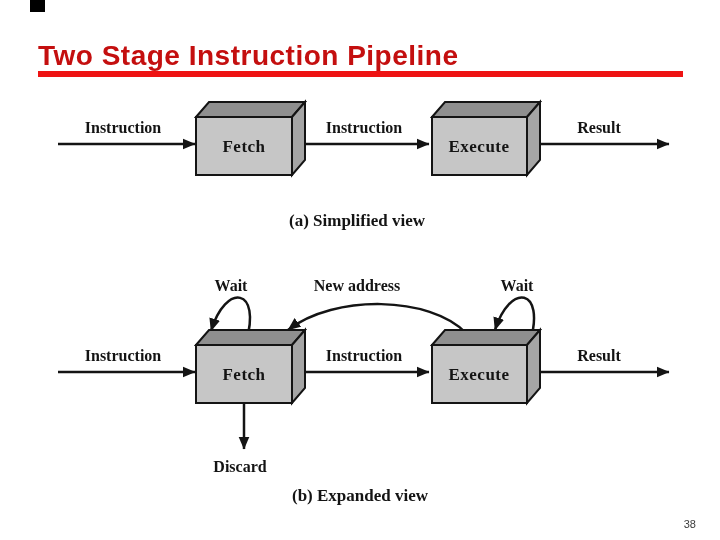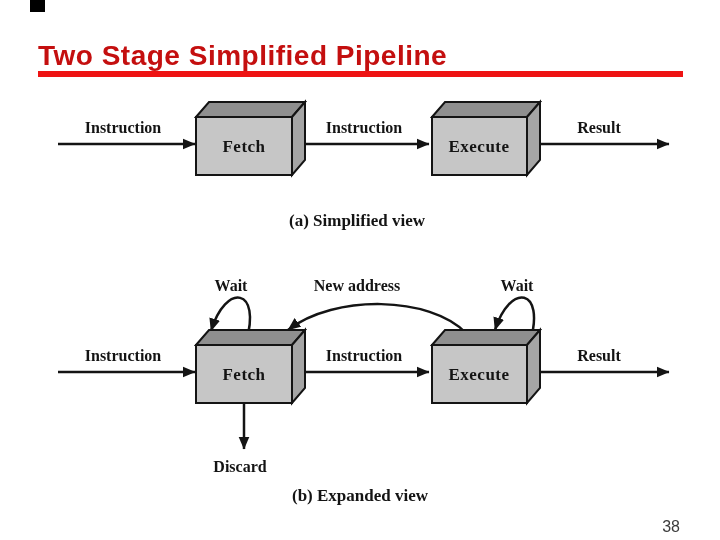--- a/index.html
+++ b/index.html
@@ -11,28 +11,28 @@
   .title-rule{position:absolute;left:38px;top:71px;width:645px;height:6px;background:#ee1313;}
   svg.diagram{position:absolute;left:0;top:0;width:720px;height:540px;}
   .face{stroke:#141414;stroke-width:2;}
   .arrow{stroke:#141414;stroke-width:2.5;fill:none;}
   .lbl{font-family:"Liberation Serif",serif;font-weight:bold;font-size:16px;fill:#141414;
        text-anchor:middle;}
   .boxlbl{font-family:"Liberation Serif",serif;font-weight:bold;font-size:17px;fill:#141414;
        text-anchor:middle;letter-spacing:0.5px;}
   .cap{font-family:"Liberation Serif",serif;font-weight:bold;font-size:17px;fill:#141414;
        text-anchor:middle;}
-  .page-number{position:absolute;right:40px;top:518px;font-size:16px;color:#3c3c3c;}
+  .page-number{position:absolute;right:24px;top:518px;font-size:11px;color:#3c3c3c;}
 </style>
 </head>
 <body>
 
 <div>
   <div class="corner-mark"></div>
-  <h1 class="title">Two Stage Simplified Pipeline</h1>
+  <h1 class="title">Two Stage Instruction Pipeline</h1>
   <div class="title-rule"></div>
 
   <svg class="diagram" viewBox="0 0 720 540">
     <defs>
       <marker id="arrow" viewBox="0 0 14 12" markerWidth="14" markerHeight="12" refX="12.5" refY="6" orient="auto" markerUnits="userSpaceOnUse">
         <path d="M 0 0.5 L 13 6 L 0 11.5 Z" fill="#141414"></path>
       </marker>
     </defs>
 
     <g>

